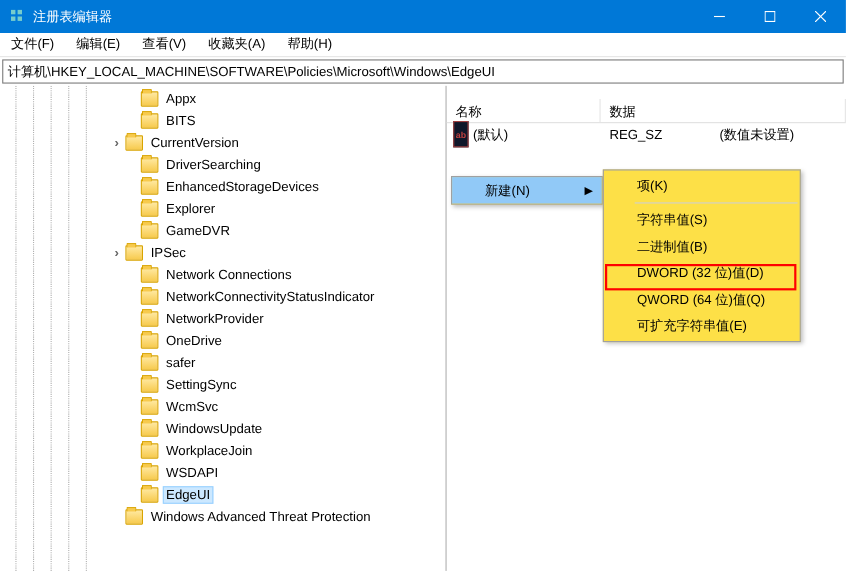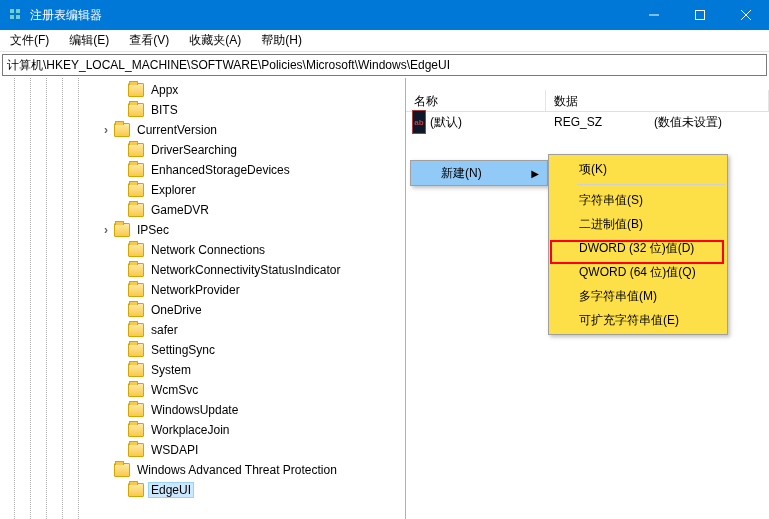--- a/index.html
+++ b/index.html
@@ -181,26 +181,20 @@
         <div class="row">
           <span class="indent" style="width: 92px;"></span>
           <span class="expander none"></span>
           <span class="folder"></span>
           <span class="label">SettingSync</span>
         </div>
         <div class="row">
           <span class="indent" style="width: 92px;"></span>
           <span class="expander none"></span>
           <span class="folder"></span>
-          <span class="label">System</span>
-        </div>
-        <div class="row">
-          <span class="indent" style="width: 92px;"></span>
-          <span class="expander none"></span>
-          <span class="folder"></span>
           <span class="label">WcmSvc</span>
         </div>
         <div class="row">
           <span class="indent" style="width: 92px;"></span>
           <span class="expander none"></span>
           <span class="folder"></span>
           <span class="label">WindowsUpdate</span>
         </div>
         <div class="row">
           <span class="indent" style="width: 92px;"></span>
@@ -208,30 +202,30 @@
           <span class="folder"></span>
           <span class="label">WorkplaceJoin</span>
         </div>
         <div class="row">
           <span class="indent" style="width: 92px;"></span>
           <span class="expander none"></span>
           <span class="folder"></span>
           <span class="label">WSDAPI</span>
         </div>
         <div class="row">
+          <span class="indent" style="width: 92px;"></span>
+          <span class="expander none"></span>
+          <span class="folder"></span>
+          <span class="label sel">EdgeUI</span>
+        </div>
+        <div class="row">
           <span class="indent" style="width: 78px;"></span>
           <span class="expander none"></span>
           <span class="folder"></span>
           <span class="label">Windows Advanced Threat Protection</span>
-        </div>
-        <div class="row">
-          <span class="indent" style="width: 92px;"></span>
-          <span class="expander none"></span>
-          <span class="folder"></span>
-          <span class="label sel">EdgeUI</span>
         </div>
       </div>
   </div>
   <div class="listpane">
     <div class="listhead">
       <div class="col-name">名称</div>
       <div class="col-data">数据</div>
     </div>
     <div class="listrow">
       <div class="vname">
@@ -262,20 +256,17 @@
   <div class="item">
       <span>二进制值(B)</span>
     </div>
   <div class="item">
       <span>DWORD (32 位)值(D)</span>
     </div>
   <div class="item">
       <span>QWORD (64 位)值(Q)</span>
     </div>
   <div class="item">
-      <span>多字符串值(M)</span>
-    </div>
-  <div class="item">
       <span>可扩充字符串值(E)</span>
     </div>
 </div>
 
 <div class="highlight-box"></div>
 
 </body></html>

